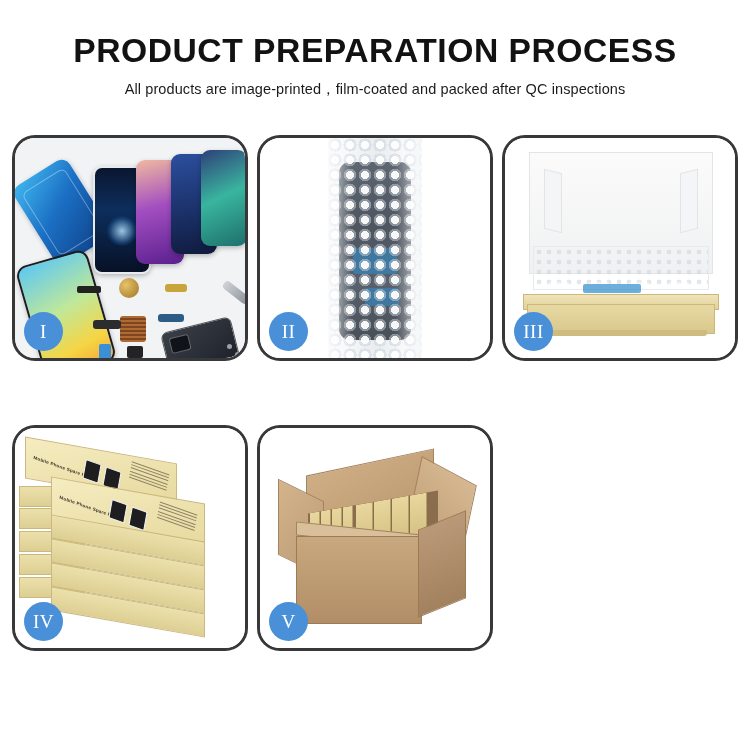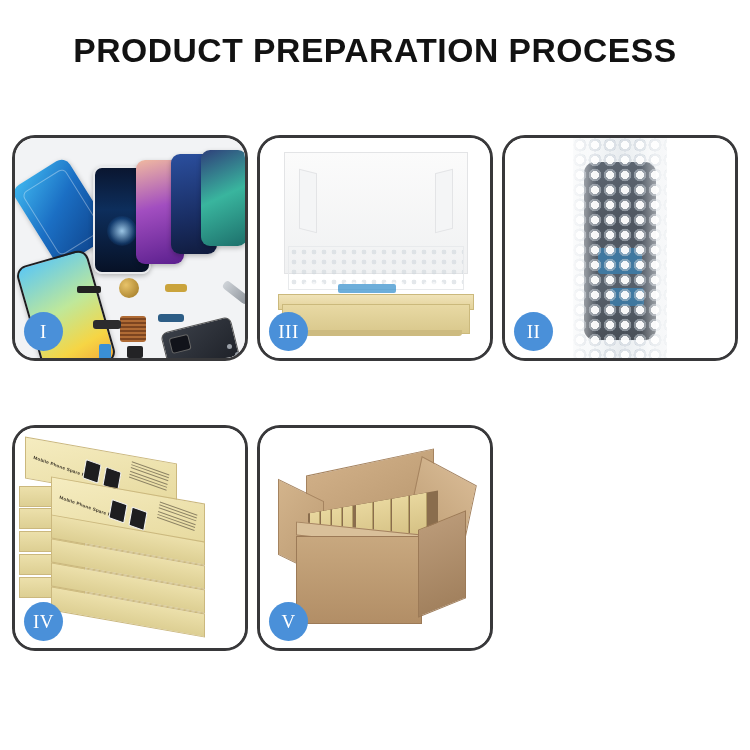--- a/index.html
+++ b/index.html
@@ -226,20 +226,21 @@
     background:linear-gradient(140deg,rgba(255,255,255,.9),rgba(232,238,242,.6));
     transform:rotate(-12deg);border-radius:3px;}
 </style>
 </head>
 <body>
 
 <div class="page">
 
   <div class="header">
     <div class="title">PRODUCT PREPARATION PROCESS</div>
+    <div class="subtitle">All products are image-printed，film-coated and packed after QC inspections</div>
   </div>
 
   <div class="grid">
 
     <div class="panel">
       <div class="panel-inner p1">
         <div class="phone-screen ps-blue"></div>
         <div class="phone-screen ps-black"></div>
         <div class="phone-screen ps-purple"></div>
         <div class="phone-screen ps-navy"></div>
@@ -255,44 +256,44 @@
         <div class="part pt-spk"></div>
         <div class="part pt-cover"></div>
         <div class="part pt-tool"></div>
         <div class="part pt-screw"></div>
         <div class="part pt-screw2"></div>
       </div>
       <div class="badge">I</div>
     </div>
 
     <div class="panel">
+      <div class="panel-inner p2">
+        <div class="bw-sleeve"></div>
+        <div class="bw-phone"></div>
+        <div class="bw-accent bw-a1"></div>
+        <div class="bw-accent bw-a2"></div>
+        <div class="bw-bubbles"></div>
+        <div class="bw-sheen"></div>
+      </div>
+      <div class="badge">II</div>
+    </div>
+
+    <div class="panel">
       <div class="panel-inner p3">
         <div class="mb-lid">
           <div class="mb-lid-tabL"></div>
           <div class="mb-lid-tabR"></div>
         </div>
         <div class="mb-foam"></div>
         <div class="mb-content"></div>
         <div class="mb-base-lip"></div>
         <div class="mb-base-front"></div>
         <div class="mb-foot"></div>
       </div>
       <div class="badge">III</div>
-    </div>
-
-    <div class="panel">
-      <div class="panel-inner p2">
-        <div class="bw-sleeve"></div>
-        <div class="bw-phone"></div>
-        <div class="bw-accent bw-a1"></div>
-        <div class="bw-accent bw-a2"></div>
-        <div class="bw-bubbles"></div>
-        <div class="bw-sheen"></div>
-      </div>
-      <div class="badge">II</div>
     </div>
 
     <div class="panel">
       <div class="panel-inner p4">
 
         <div class="yb yb-side" style="left:4px;top:58px;width:64px;height:19px;"></div>
         <div class="yb yb-side" style="left:4px;top:80px;width:64px;height:19px;"></div>
         <div class="yb yb-side" style="left:4px;top:103px;width:64px;height:19px;"></div>
         <div class="yb yb-side" style="left:4px;top:126px;width:64px;height:19px;"></div>
         <div class="yb yb-side" style="left:4px;top:149px;width:64px;height:19px;"></div>

